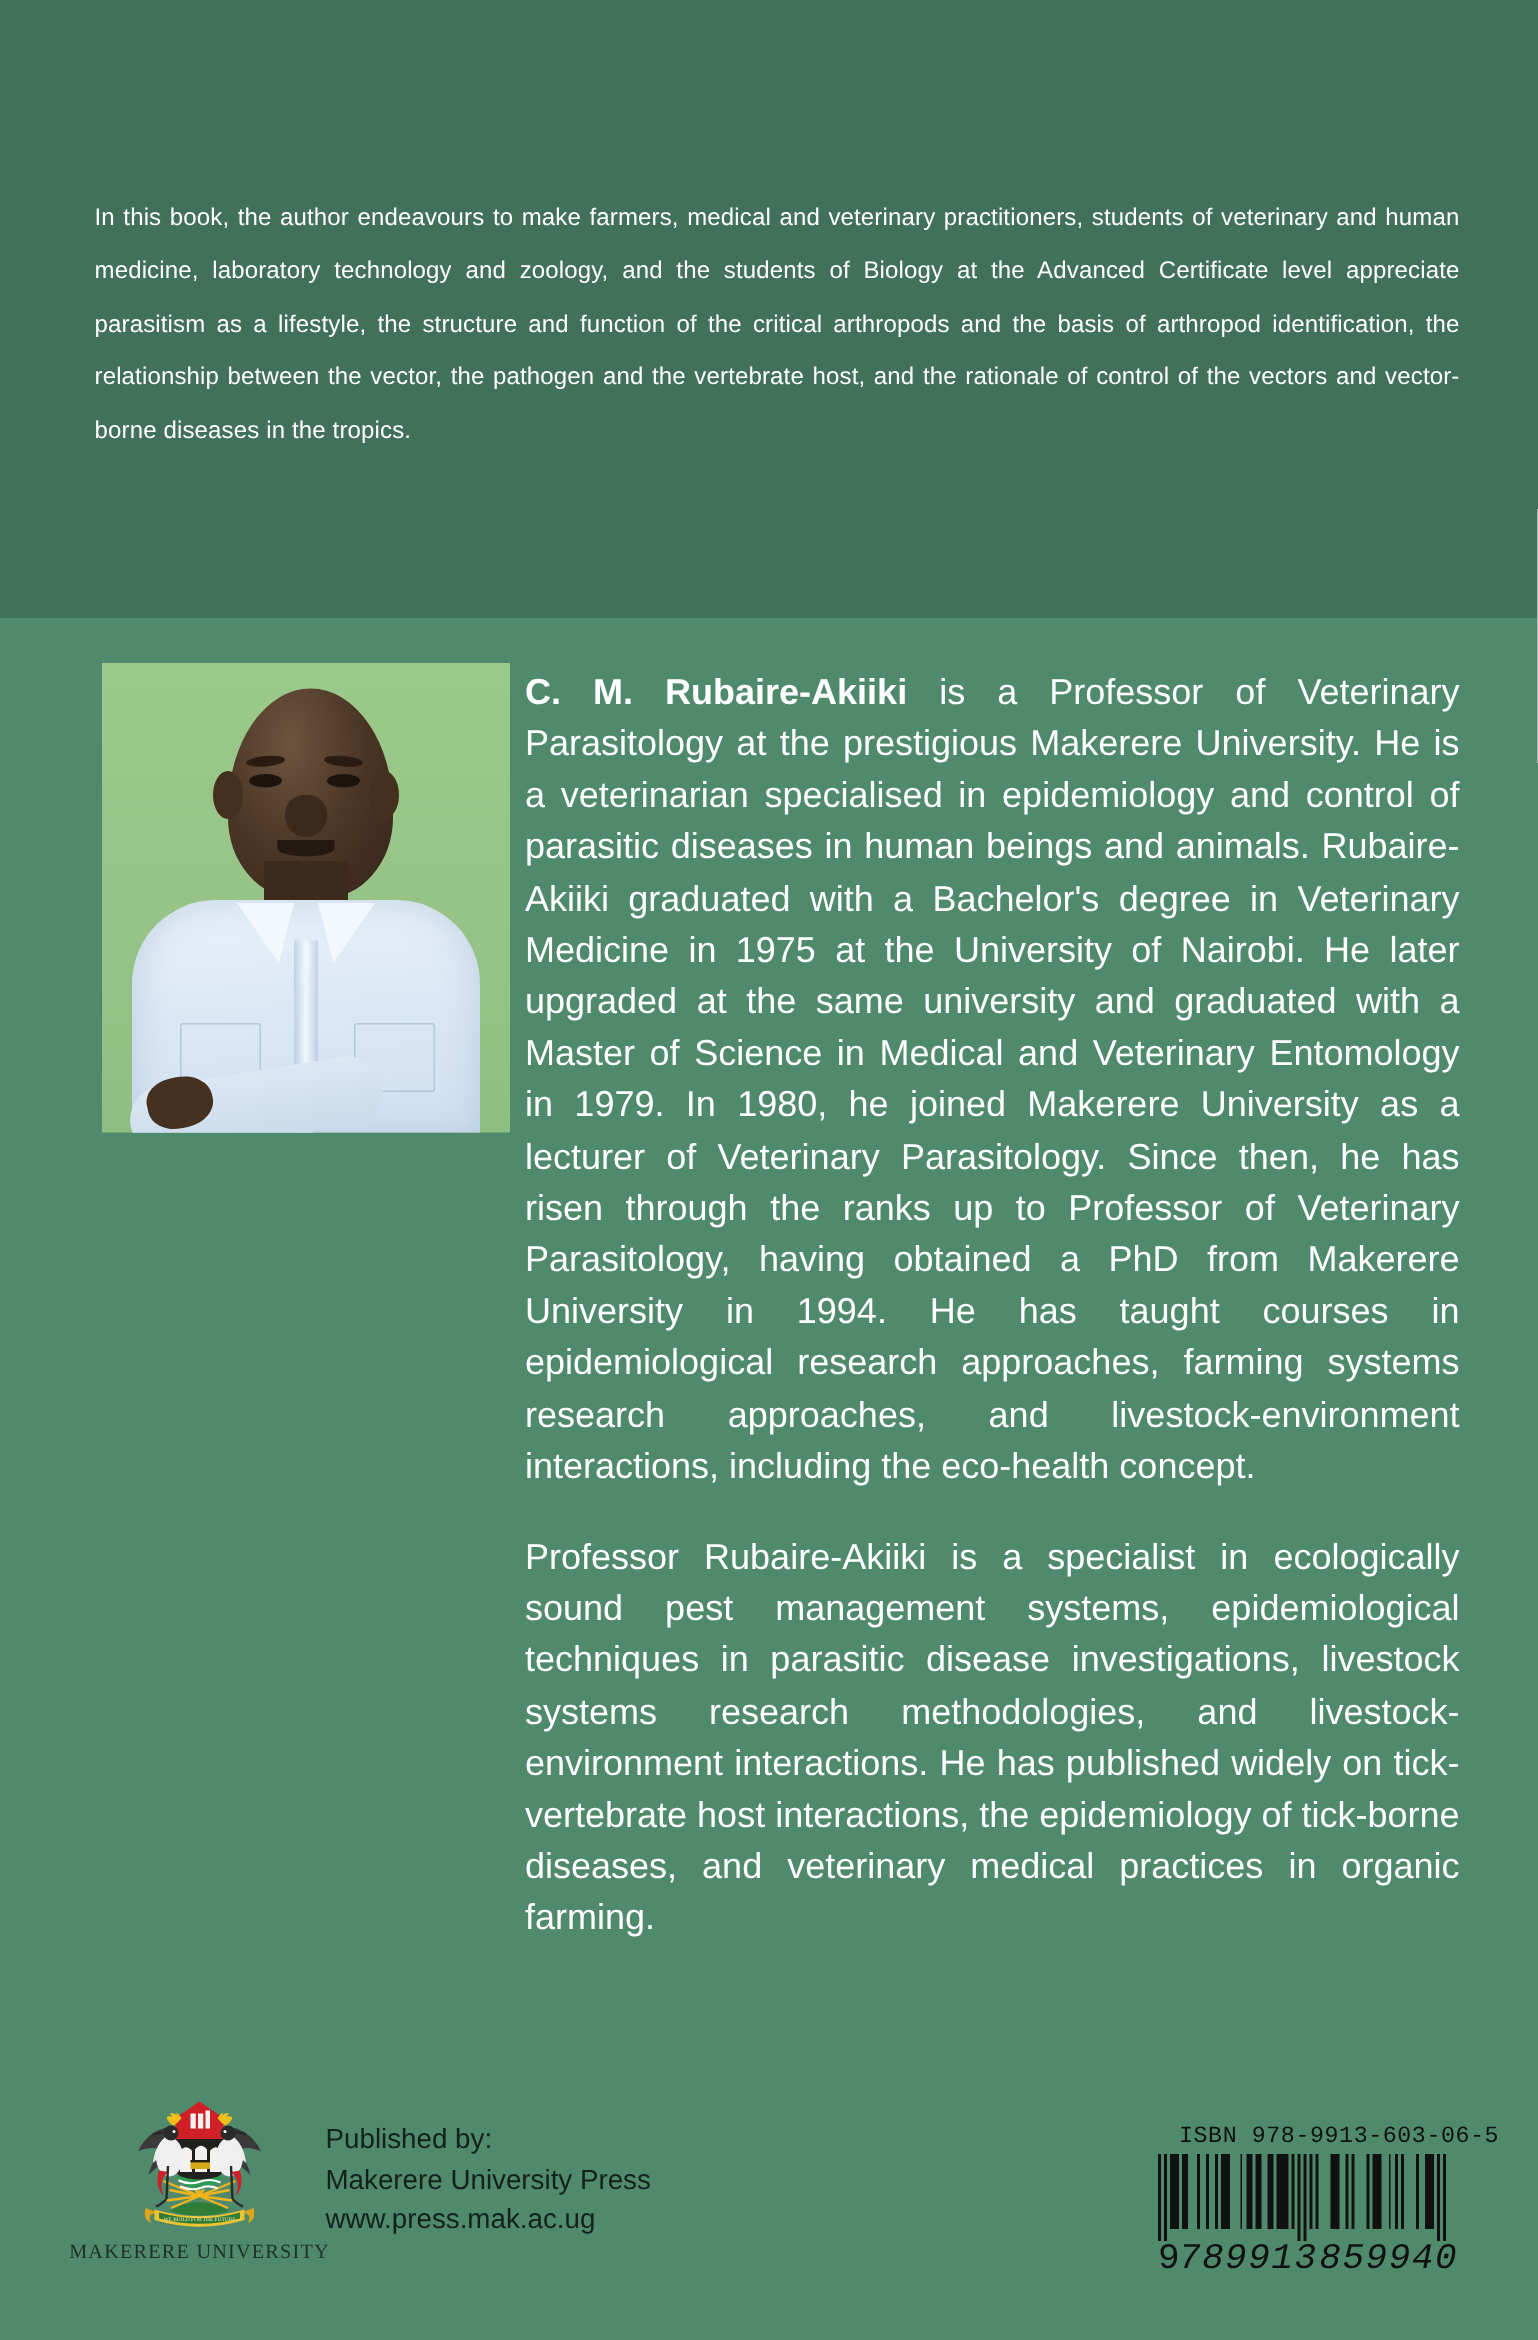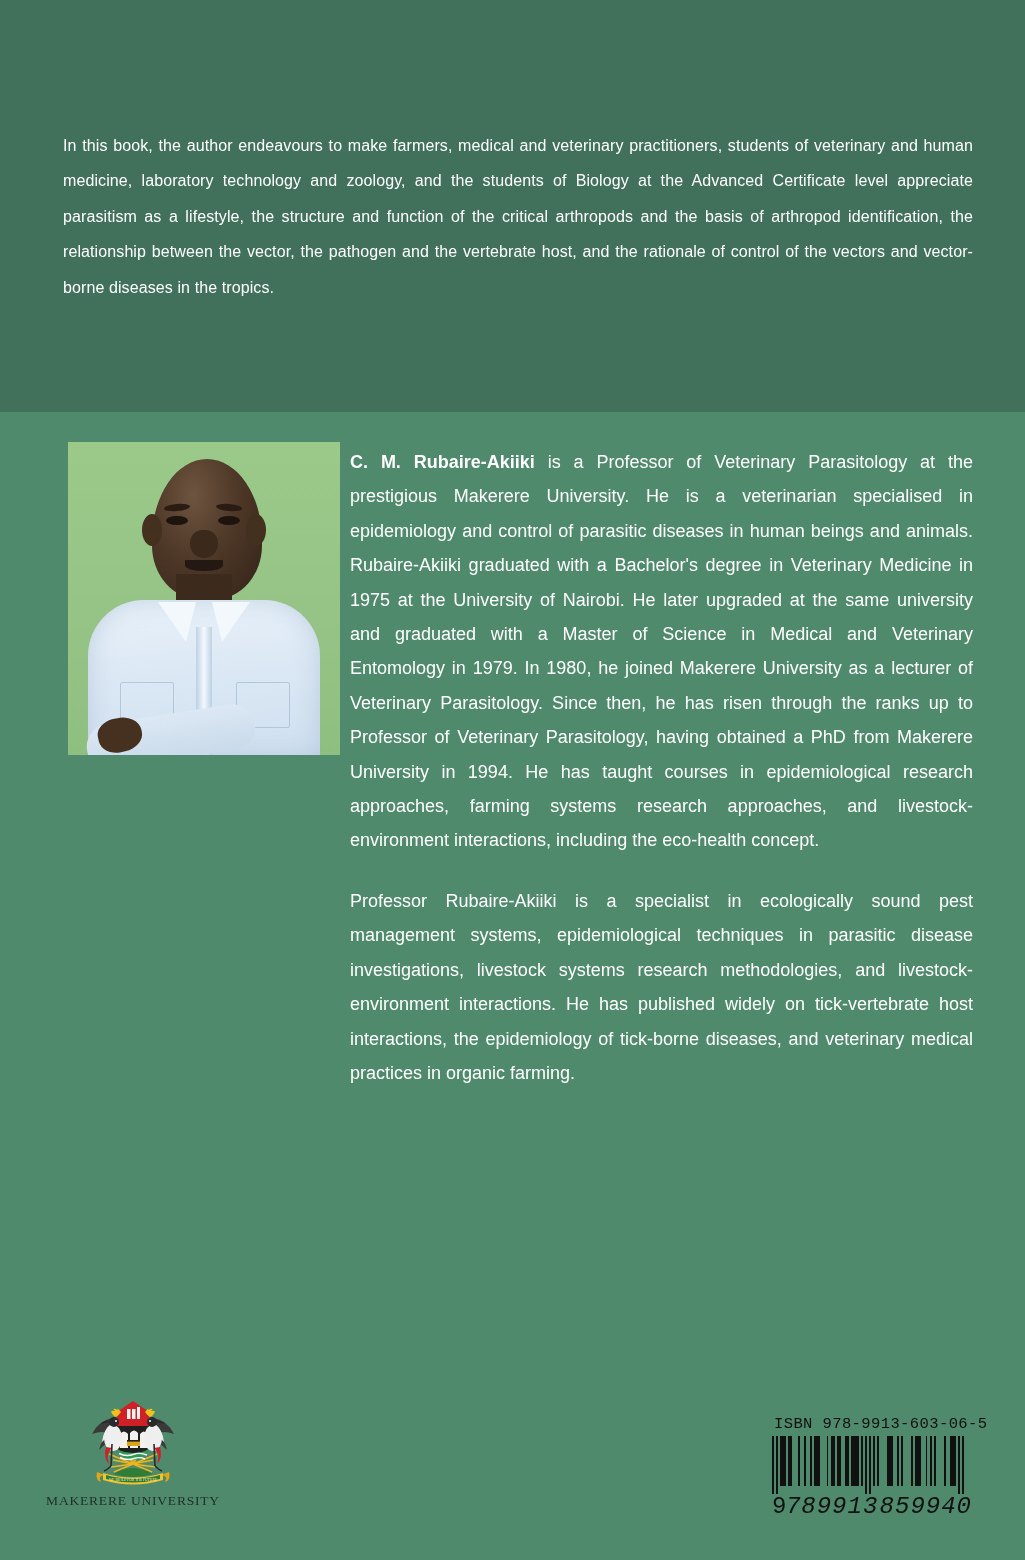--- a/index.html
+++ b/index.html
@@ -176,21 +176,21 @@
     transform: rotate(-12deg);
   }
 
   
   .bio {
     position: absolute;
     left: 350px;
     top: 445px;
     width: 623px;
     color: #ffffff;
-    font-size: 18px;
+    font-size: 24px;
     line-height: 34.4px;
     text-align: justify;
     text-justify: inter-word;
   }
   .bio p { margin: 0 0 26px 0; }
   .bio p:last-child { margin-bottom: 0; }
   .bio .name { font-weight: bold; }
 
   
   .footer-left {
@@ -230,21 +230,21 @@
     left: 772px;
     top: 1415px;
     width: 200px;
   }
   .isbn-text {
     font-family: "Liberation Mono", monospace;
     font-size: 15.5px;
     letter-spacing: 0.4px;
     color: #111111;
     margin-bottom: 3px;
-    margin-left: 2px;
+    margin-left: 14px;
     white-space: nowrap;
     text-align: center;
   }
   .barcode {
     position: relative;
     width: 192px;
     height: 58px;
   }
   .barcode .bar {
     position: absolute;
@@ -367,20 +367,25 @@
 
         <path d="M14 82 Q12 90 18 92 Q14 86 22 85 Z" fill="#e0a617"></path>
         <path d="M86 82 Q88 90 82 92 Q86 86 78 85 Z" fill="#e0a617"></path>
         <path d="M20 83 Q50 92 80 83 L80 90 Q50 99 20 90 Z" fill="#f0c431"></path>
         <path d="M23 85 Q50 92.5 77 85 L77 89 Q50 96 23 89 Z" fill="#2f7d36"></path>
         <text x="50" y="90.5" font-family="Liberation Serif, serif" font-size="3.6" fill="#f4e7b0" text-anchor="middle">WE BUILD FOR THE FUTURE</text>
       </svg>
       <div class="logo-caption">MAKERERE  UNIVERSITY</div>
     </div>
 
+    <div class="pub-block">
+      <div>Published by:</div>
+      <div>Makerere University Press</div>
+      <div>www.press.mak.ac.ug</div>
+    </div>
   </div>
 
   <div class="isbn-wrap">
     <div class="isbn-text">ISBN  978-9913-603-06-5</div>
     <div class="barcode">
         <div class="bar" style="left: 0px; width: 1.87105px; height: 58px;"></div>
         <div class="bar" style="left: 4.04211px; width: 1.87105px; height: 58px;"></div>
         <div class="bar" style="left: 8.08421px; width: 5.91316px; height: 50px;"></div>
         <div class="bar" style="left: 16.1684px; width: 3.89211px; height: 50px;"></div>
         <div class="bar" style="left: 26.2737px; width: 1.87105px; height: 50px;"></div>

